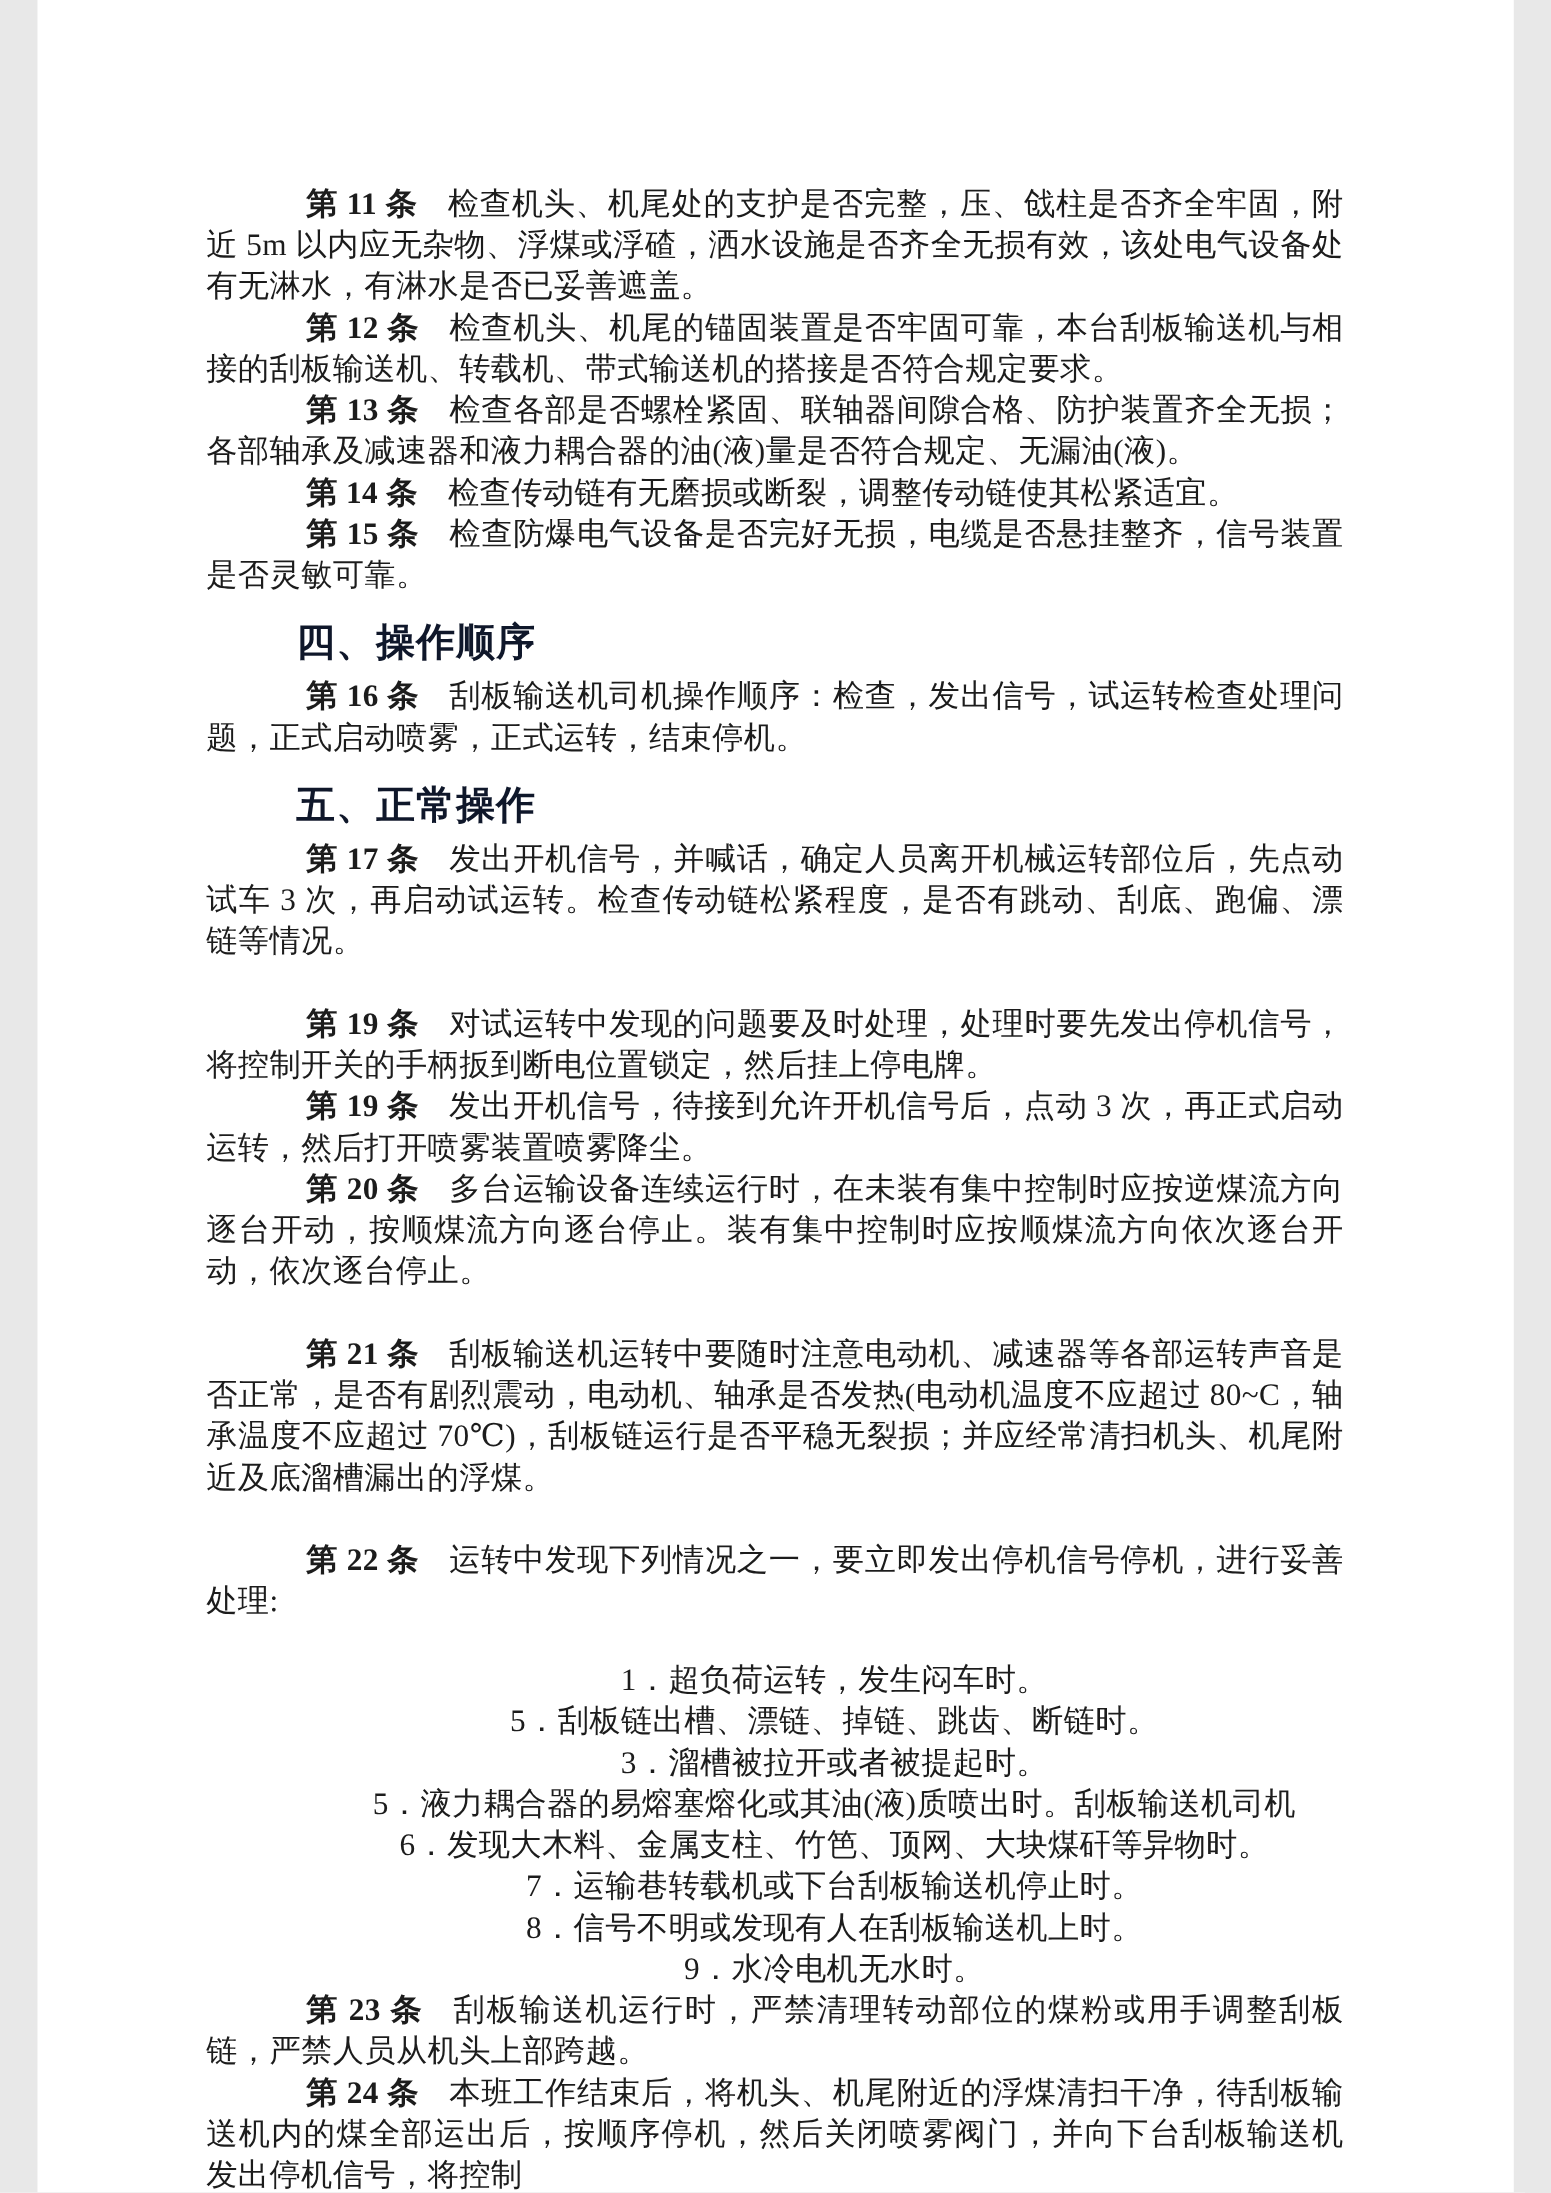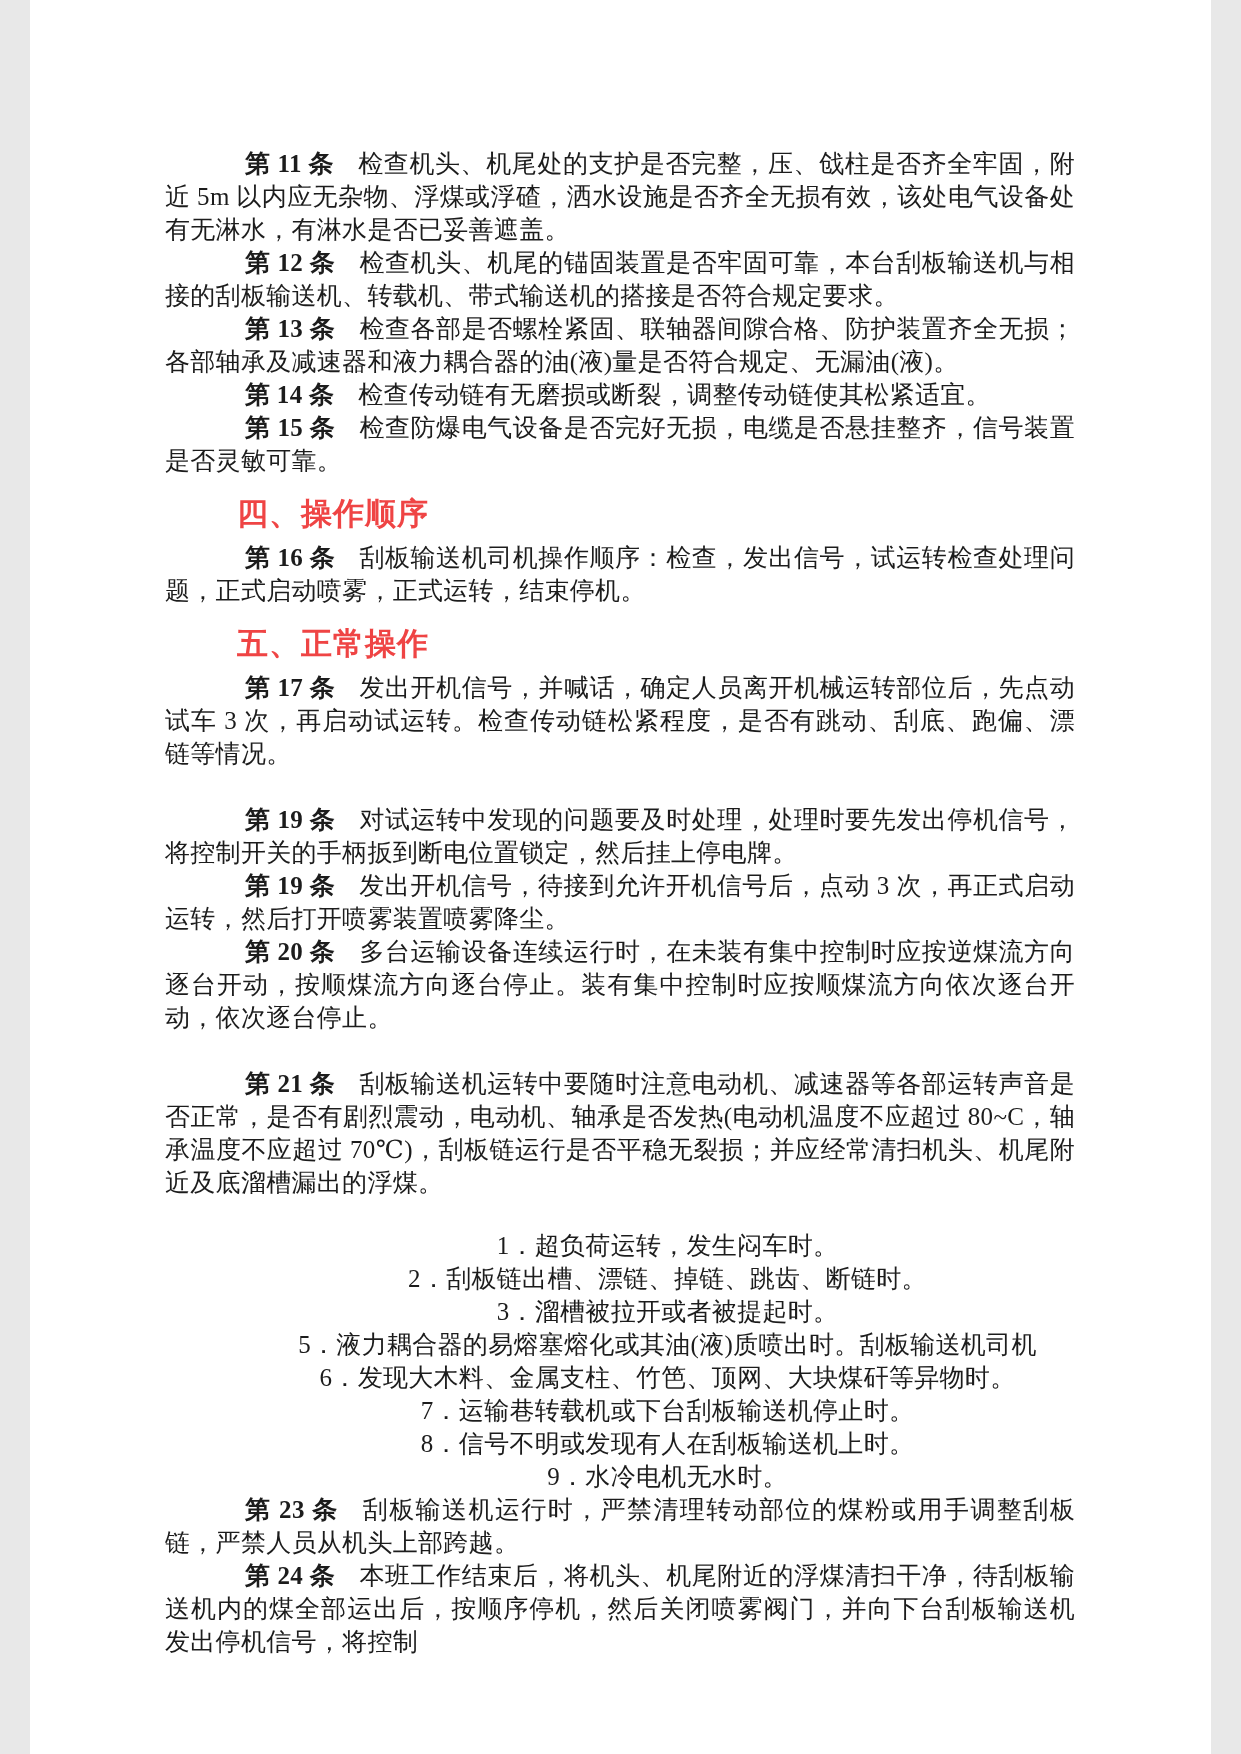--- a/index.html
+++ b/index.html
@@ -31,21 +31,21 @@
   p.art.gap { margin-top: 33px; }
   .lbl {
     font-weight: bold;
     margin-right: 24px;
   }
   h2.sec {
     font-family: "Liberation Sans", "DejaVu Sans", sans-serif;
     font-size: 31px;
     line-height: 46px;
     font-weight: 700;
-    color: #ef4444;
+    color: #0f172a;
     margin: 14px 0 4px 72px;
     letter-spacing: 1px;
   }
   .stop-list {
     margin: 30px 0 0 0;
     padding: 0;
     list-style: none;
   }
   .stop-list p {
     margin: 0 0 0 95px;
@@ -71,24 +71,25 @@
 
     <p class="art"><span class="lbl">第 16 条</span><span>刮板输送机司机操作顺序：检查，发出信号，试运转检查处理问题，正式启动喷雾，正式运转，结束停机。</span></p>
 
     <h2 class="sec">五、正常操作</h2>
 
     <p class="art"><span class="lbl">第 17 条</span><span>发出开机信号，并喊话，确定人员离开机械运转部位后，先点动试车 3 次，再启动试运转。检查传动链松紧程度，是否有跳动、刮底、跑偏、漂链等情况。</span></p>
     <p class="art gap"><span class="lbl">第 19 条</span><span>对试运转中发现的问题要及时处理，处理时要先发出停机信号，将控制开关的手柄扳到断电位置锁定，然后挂上停电牌。</span></p>
     <p class="art"><span class="lbl">第 19 条</span><span>发出开机信号，待接到允许开机信号后，点动 3 次，再正式启动运转，然后打开喷雾装置喷雾降尘。</span></p>
     <p class="art"><span class="lbl">第 20 条</span><span>多台运输设备连续运行时，在未装有集中控制时应按逆煤流方向逐台开动，按顺煤流方向逐台停止。装有集中控制时应按顺煤流方向依次逐台开动，依次逐台停止。</span></p>
     <p class="art gap"><span class="lbl">第 21 条</span><span>刮板输送机运转中要随时注意电动机、减速器等各部运转声音是否正常，是否有剧烈震动，电动机、轴承是否发热(电动机温度不应超过 80~C，轴承温度不应超过 70℃)，刮板链运行是否平稳无裂损；并应经常清扫机头、机尾附近及底溜槽漏出的浮煤。</span></p>
+    <p class="art gap"><span class="lbl">第 22 条</span><span>运转中发现下列情况之一，要立即发出停机信号停机，进行妥善处理:</span></p>
 
     <div class="stop-list">
       <p>1．超负荷运转，发生闷车时。</p>
-      <p>2．刮板链出槽、漂链、掉链、跳齿、断链时。</p>
+      <p>5．刮板链出槽、漂链、掉链、跳齿、断链时。</p>
       <p>3．溜槽被拉开或者被提起时。</p>
       <p>5．液力耦合器的易熔塞熔化或其油(液)质喷出时。刮板输送机司机</p>
       <p>6．发现大木料、金属支柱、竹笆、顶网、大块煤矸等异物时。</p>
       <p>7．运输巷转载机或下台刮板输送机停止时。</p>
       <p>8．信号不明或发现有人在刮板输送机上时。</p>
       <p>9．水冷电机无水时。</p>
     </div>
 
     <p class="art"><span class="lbl">第 23 条</span><span>刮板输送机运行时，严禁清理转动部位的煤粉或用手调整刮板链，严禁人员从机头上部跨越。</span></p>
     <p class="art"><span class="lbl">第 24 条</span><span>本班工作结束后，将机头、机尾附近的浮煤清扫干净，待刮板输送机内的煤全部运出后，按顺序停机，然后关闭喷雾阀门，并向下台刮板输送机发出停机信号，将控制</span></p>

